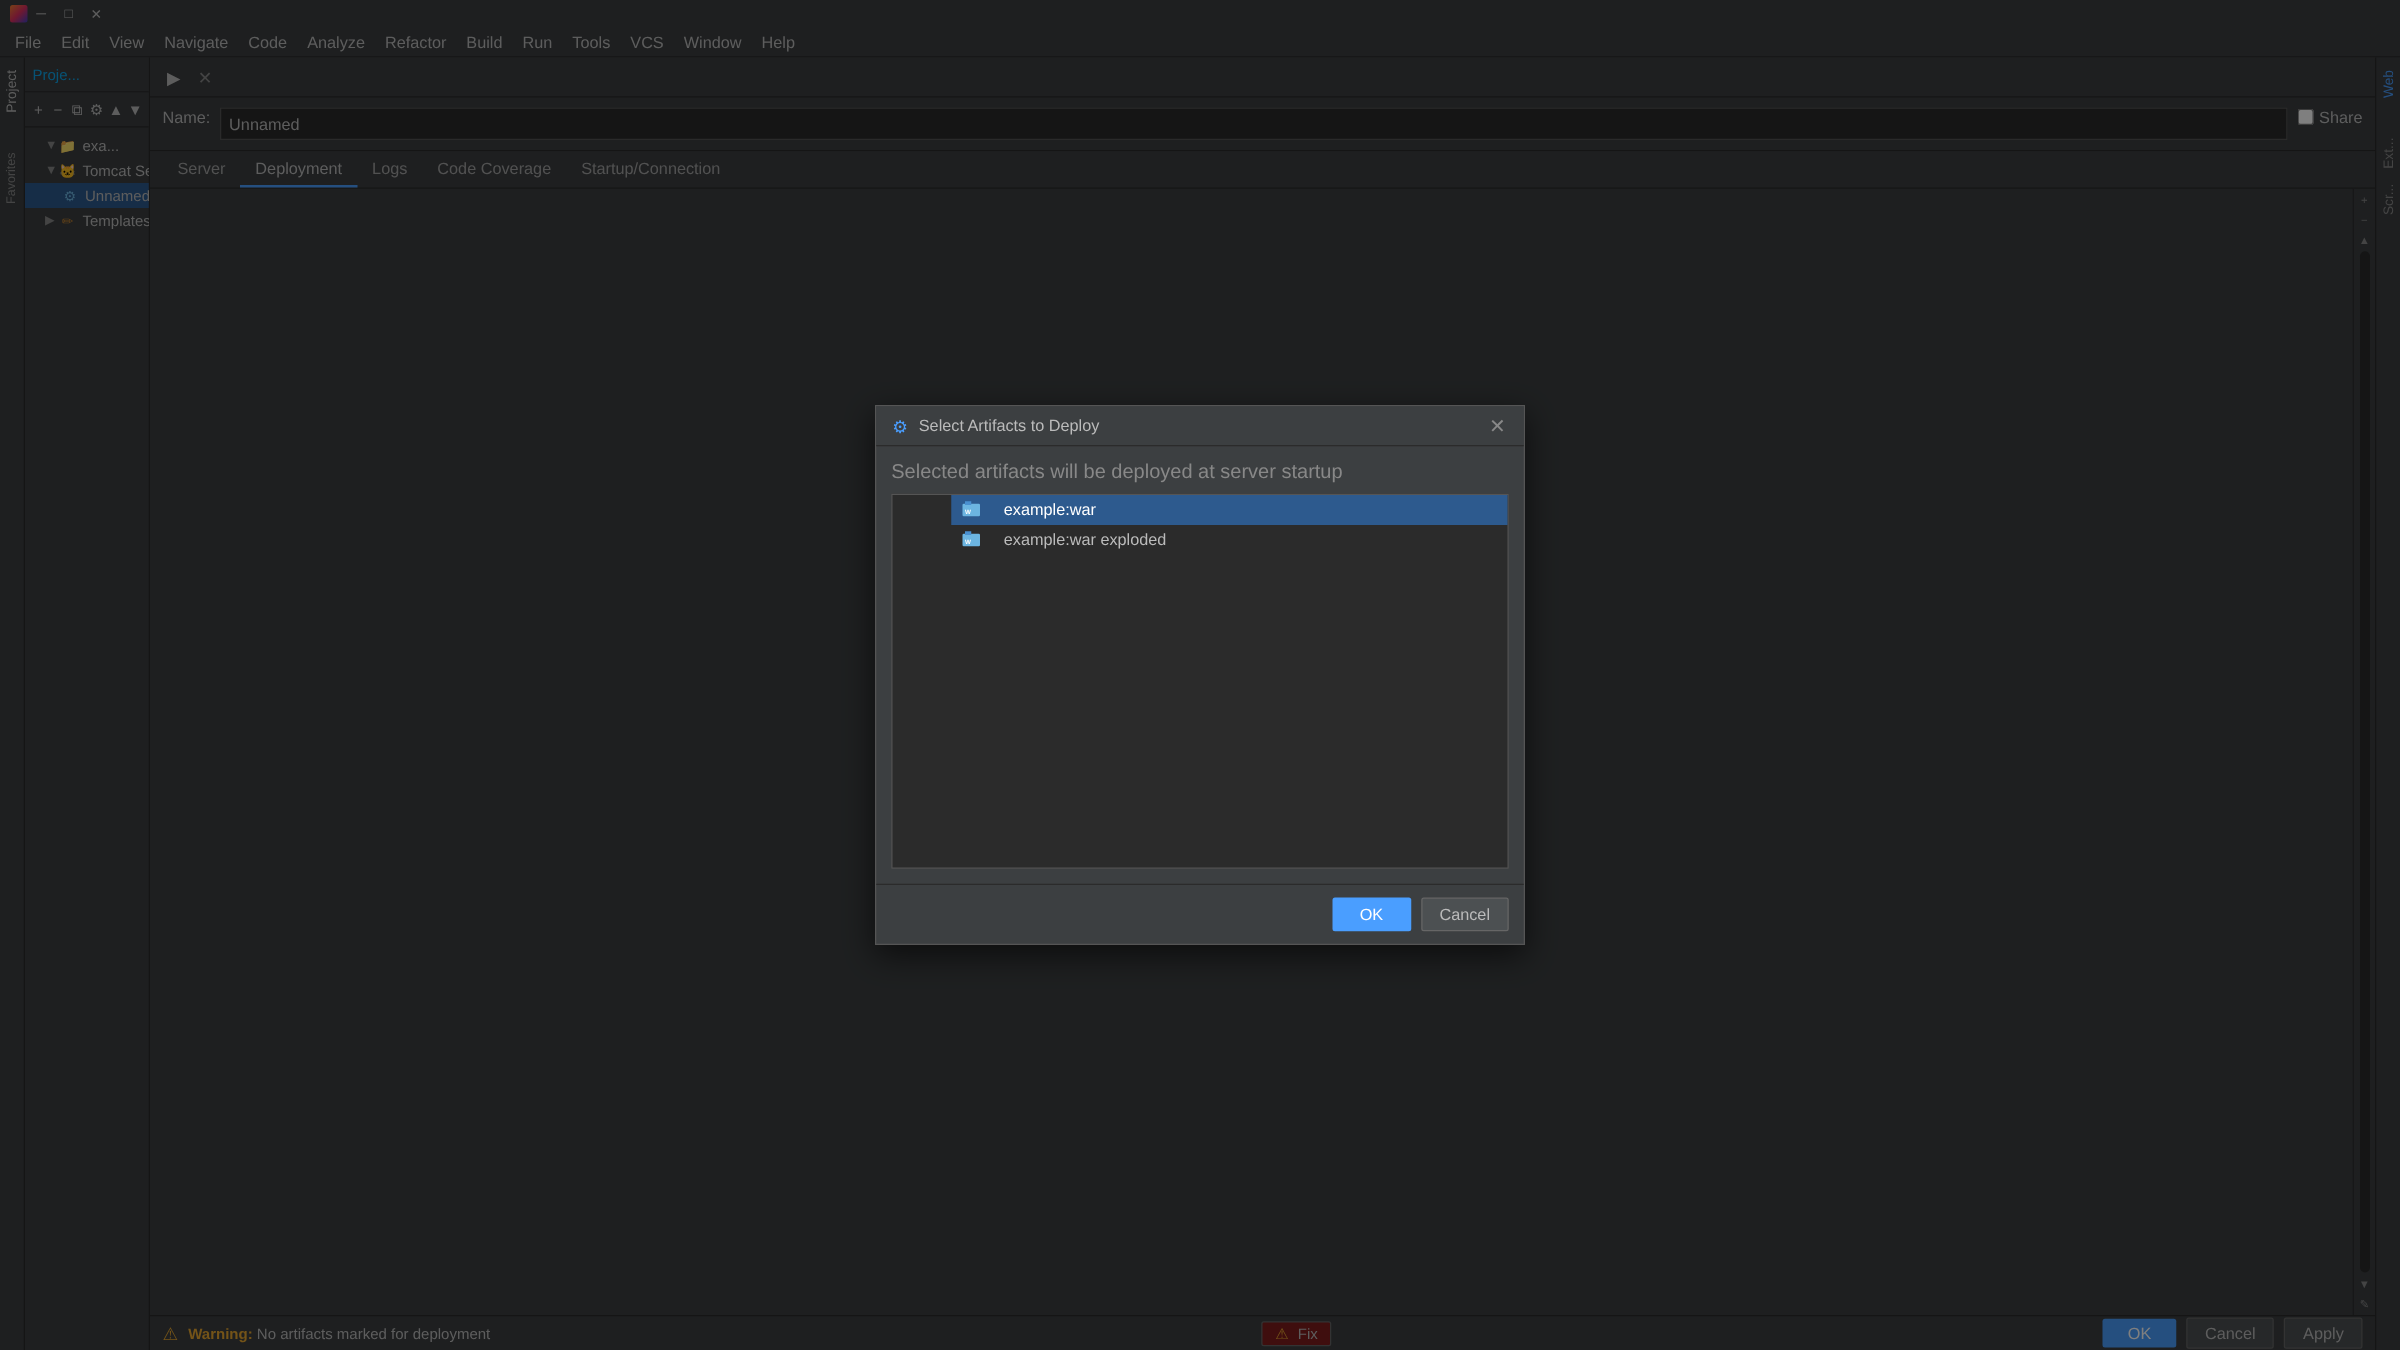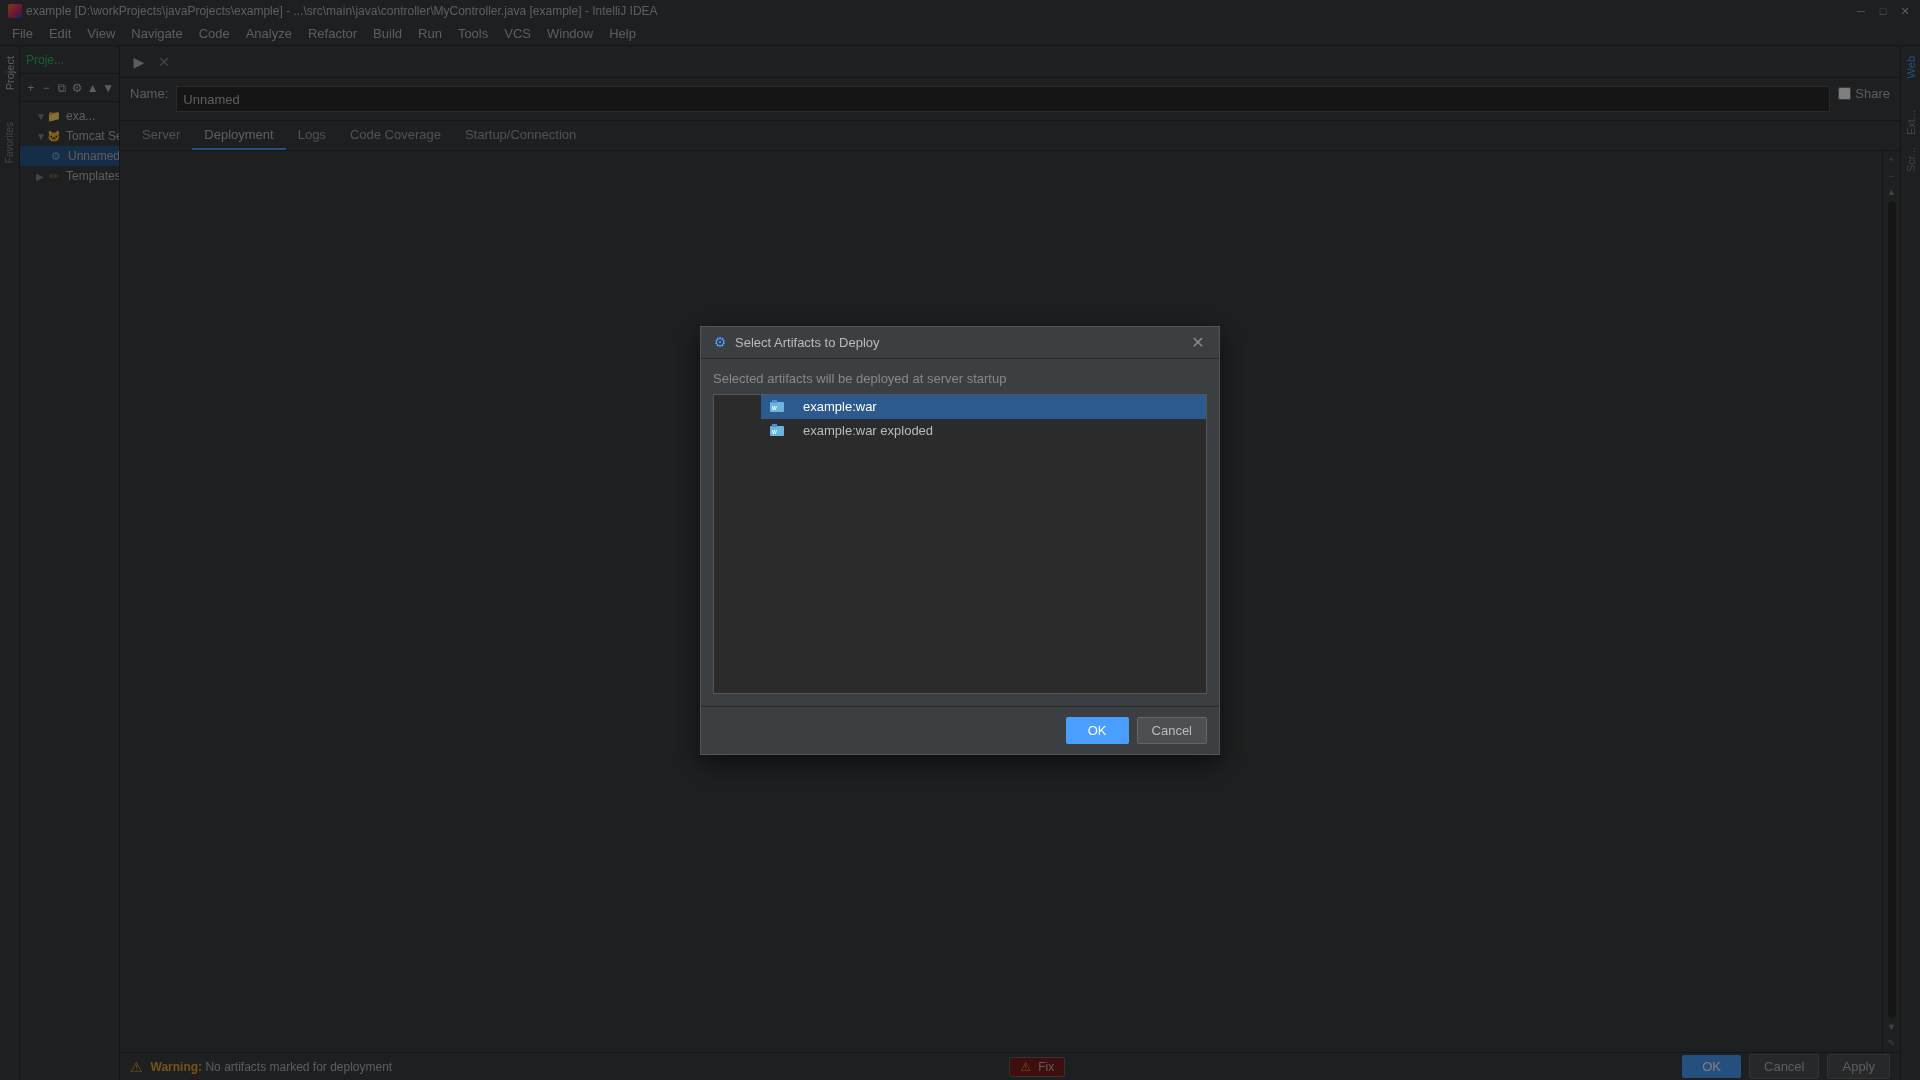--- a/index.html
+++ b/index.html
@@ -70,21 +70,21 @@
       display: flex;
       flex-direction: column;
     }
     .panel-header {
       height: 28px;
       background: #3c3f41;
       display: flex;
       align-items: center;
       padding: 0 6px;
       font-size: 12px;
-      color: #22c55e;
+      color: #0ea5e9;
       border-bottom: 1px solid #2b2b2b;
       gap: 4px;
     }
     .panel-toolbar {
       height: 28px;
       background: #3c3f41;
       display: flex;
       align-items: center;
       padding: 0 4px;
       gap: 2px;
@@ -382,21 +382,21 @@
       justify-content: center;
       cursor: pointer;
       font-size: 16px;
       color: #888;
     }
     .sa-body {
       padding: 12px;
       flex: 1;
     }
     .sa-subtitle {
-      font-size: 13px;
+      font-size: 16px;
       color: #888;
       margin-bottom: 8px;
     }
     .artifact-list {
       background: #2b2b2b;
       border: 1px solid #555;
       min-height: 300px;
     }
     .artifact-item {
       display: flex;
@@ -489,21 +489,20 @@
       background: linear-gradient(135deg, #f08030 0%, #e03060 50%, #4040c0 100%);
       border-radius: 2px;
       margin-right: 4px;
     }
   </style>
 </head>
 <body>
 
 <div class="title-bar">
   <div class="intellij-icon"></div>
-  <span class="title-bar-text">example [D:\workProjects\javaProjects\example] - ...\src\main\java\controller\MyController.java [example] - IntelliJ IDEA</span>
   <div class="title-bar-controls">
     <div class="title-btn">─</div>
     <div class="title-btn">□</div>
     <div class="title-btn">✕</div>
   </div>
 </div>
 
 <div class="menu-bar">
   <div class="menu-item">File</div>
   <div class="menu-item">Edit</div>

